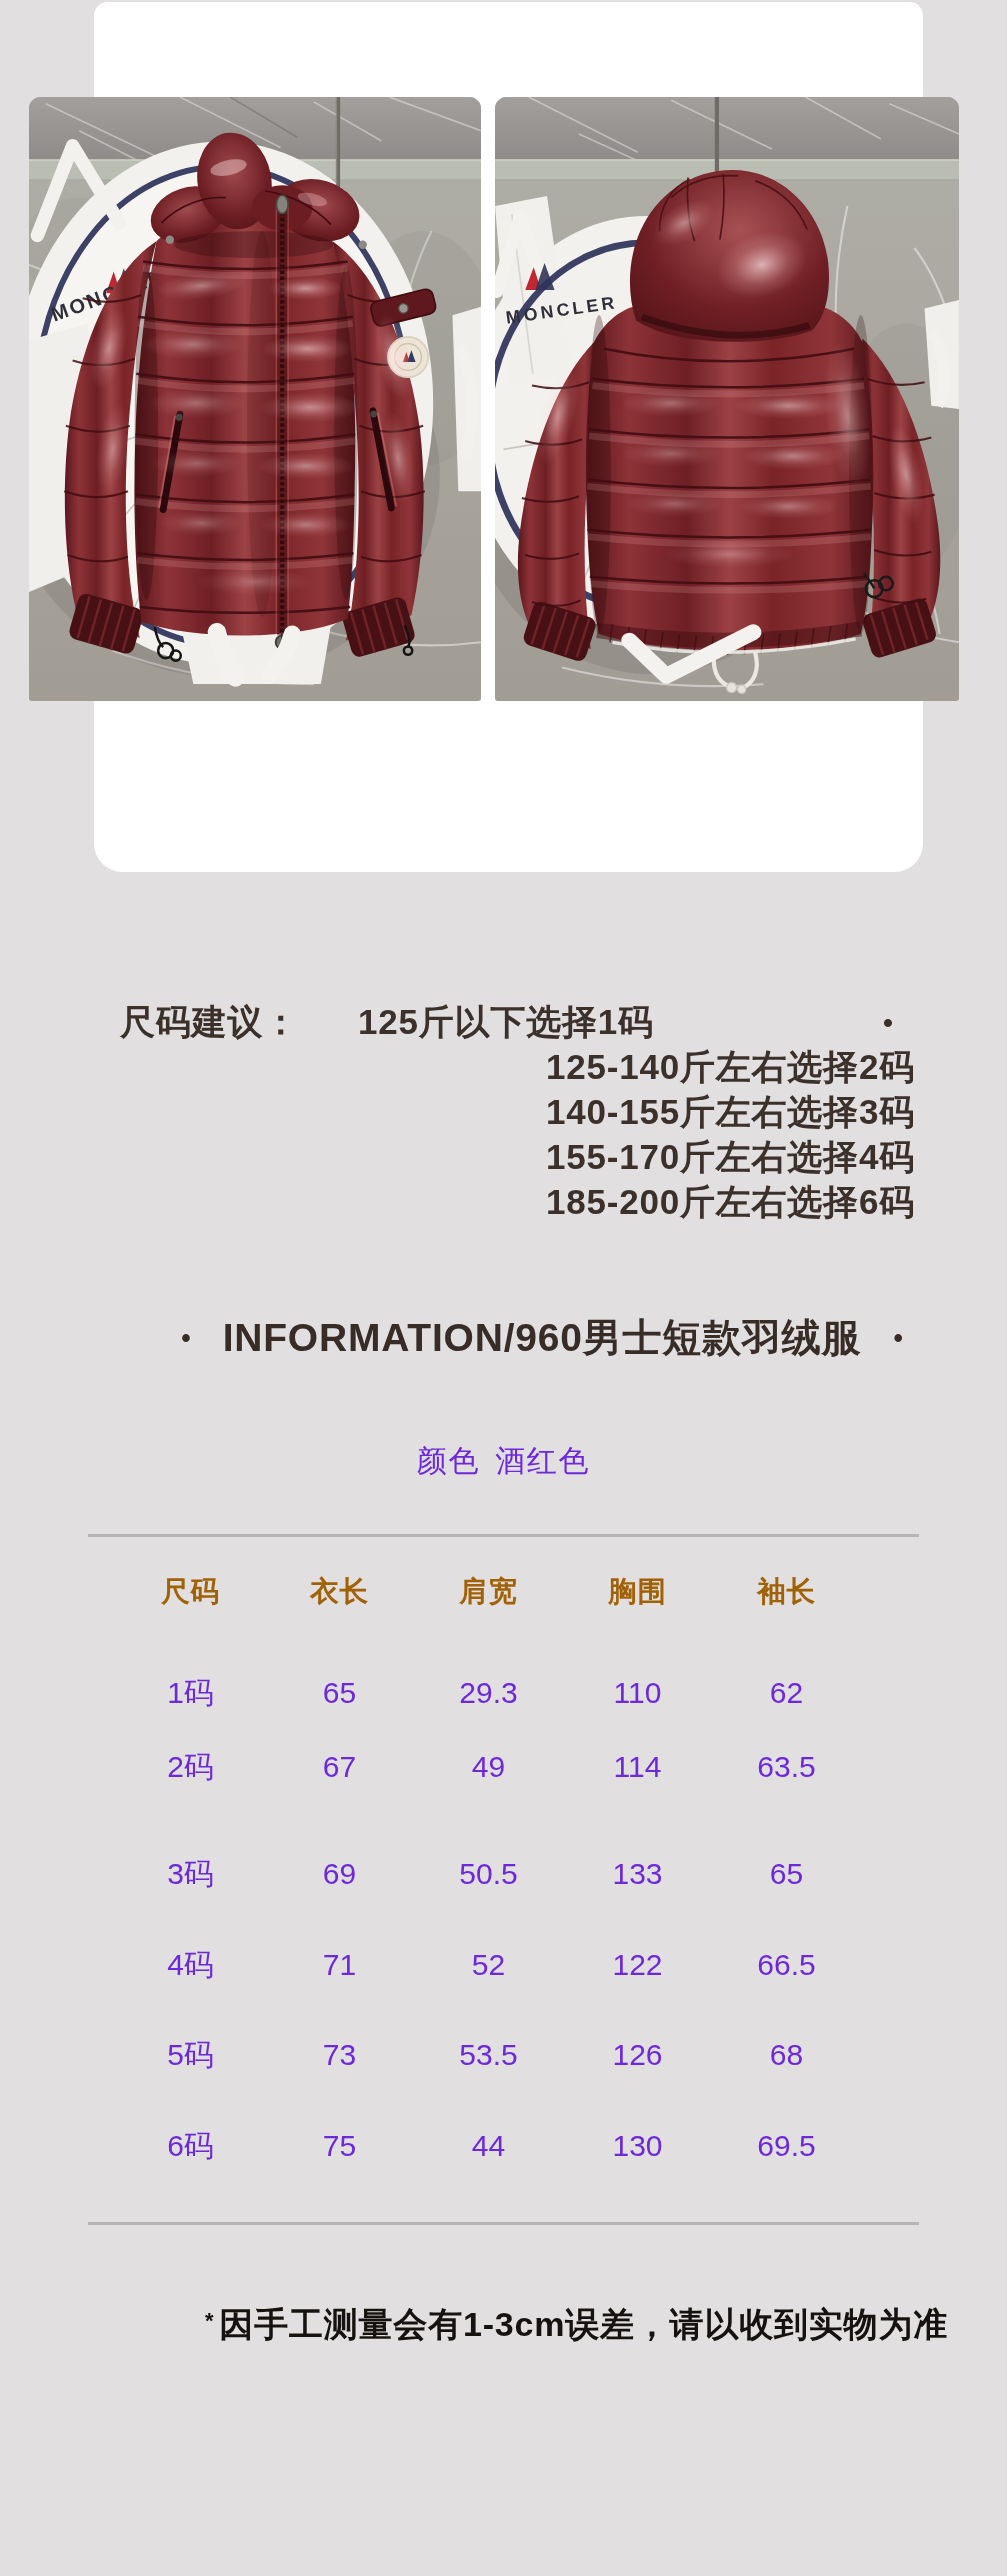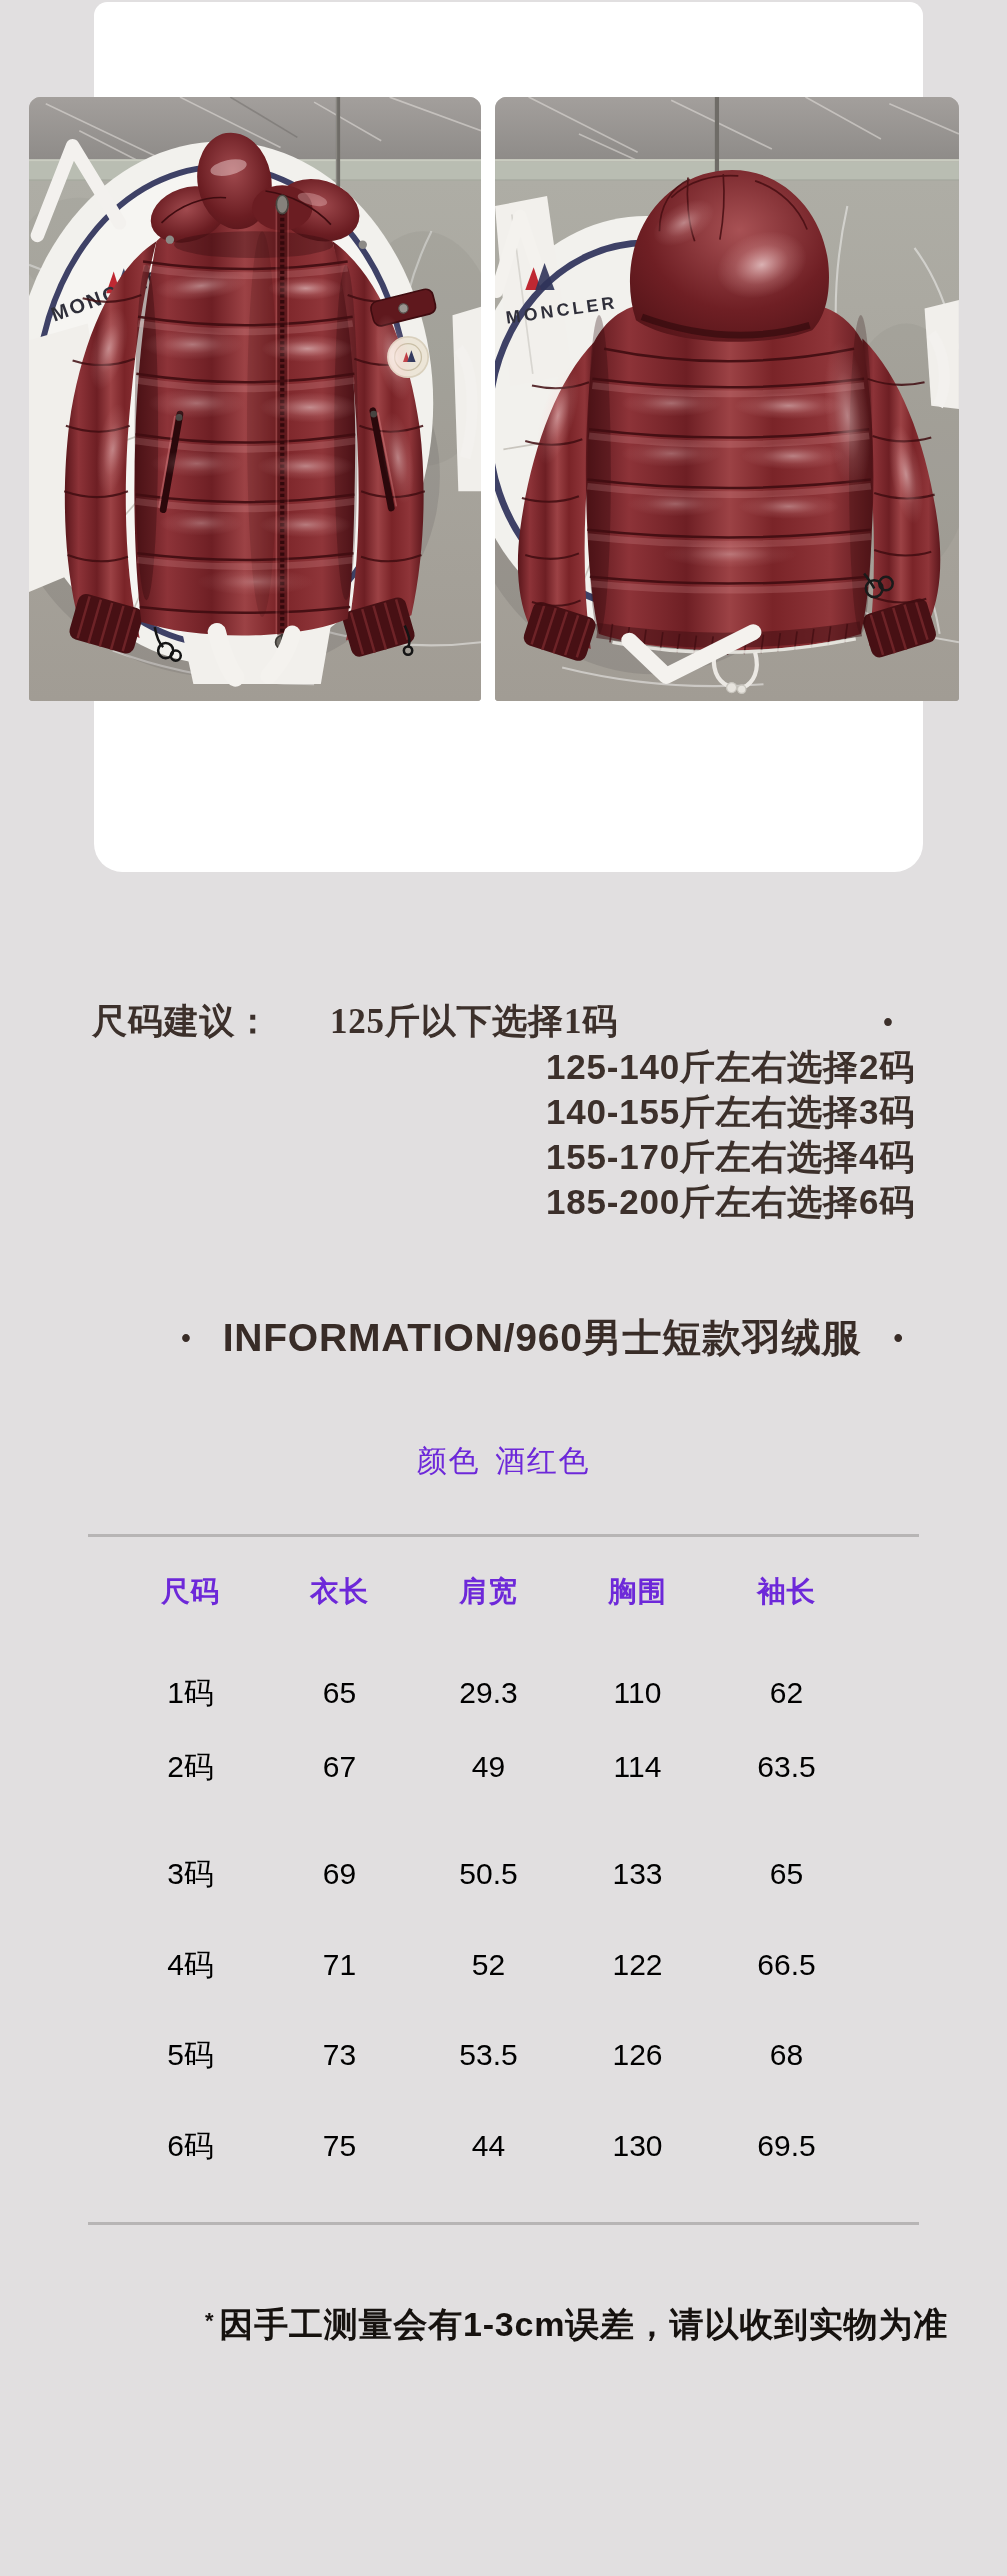--- a/index.html
+++ b/index.html
@@ -7,41 +7,41 @@
         font-family:"Liberation Sans","DejaVu Sans",sans-serif;}
   
   .card{position:absolute;left:94px;top:1.7px;width:829px;height:870px;background:#ffffff;
         border-radius:13.4px 13.4px 28.5px 28.5px;}
   .photo{position:absolute;top:97px;height:604px;overflow:hidden;border-radius:11.8px 11.8px 3.4px 3.4px;background:#a5a09a;}
   .photo.left{left:29px;width:452px;}
   .photo.right{left:495px;width:464px;}
   
   .advice{position:absolute;left:0;top:999px;width:1007px;color:#3c302b;}
   .advice-line{height:45px;line-height:45px;font-size:35px;font-weight:700;letter-spacing:0.8px;white-space:nowrap;}
-  .advice-first{position:relative;padding-left:92px;font-family:Liberation Serif, serif;}
+  .advice-first{position:relative;padding-left:120px;}
   .advice-first .lbl{display:inline-block;}
   .advice-first .txt{display:inline-block;margin-left:59px;}
   .advice-first .blt{position:absolute;left:883px;top:0.8px;font-size:28.5px;}
   .advice-center{margin-left:269px;width:646px;text-align:right;}
   
   .info-title{position:absolute;left:77px;top:1311px;width:930px;display:flex;justify-content:center;
               align-items:center;gap:32px;color:#382c27;}
   .info-title .txt{font-size:39px;font-weight:700;letter-spacing:0.8px;white-space:nowrap;}
   .info-title .blt{font-size:27px;font-weight:700;}
   
   .color-line{position:absolute;left:0;top:1440px;width:1007px;height:42px;line-height:42px;
               text-align:center;font-size:30px;font-weight:500;color:#6d28d9;letter-spacing:1.7px;}
   .color-line .val{margin-left:15px;}
   
   .divider{position:absolute;left:88px;width:831px;height:2.5px;background:#b7b5b5;}
   
   .trow{position:absolute;left:116px;width:747px;display:grid;grid-template-columns:repeat(5,149px);}
   .trow span{display:block;height:37px;line-height:37px;text-align:center;white-space:nowrap;}
-  .thead span{font-size:28.5px;font-weight:600;color:#6d28d9;letter-spacing:0.8px;}
-  .tbody span{font-size:30px;font-weight:500;color:#000000;}
+  .thead span{font-size:28.5px;font-weight:600;color:#a16207;letter-spacing:0.8px;}
+  .tbody span{font-size:30px;font-weight:500;color:#6d28d9;}
   
   .footnote{position:absolute;left:73px;top:2302px;width:1007px;height:44px;line-height:44px;
             text-align:center;font-size:34px;font-weight:700;color:#16120f;letter-spacing:0.8px;}
   .footnote .ast{font-size:22px;position:relative;top:-7.6px;margin-right:5px;font-weight:700;}
 </style>
 </head>
 <body>
 
 <div id="page">
 

